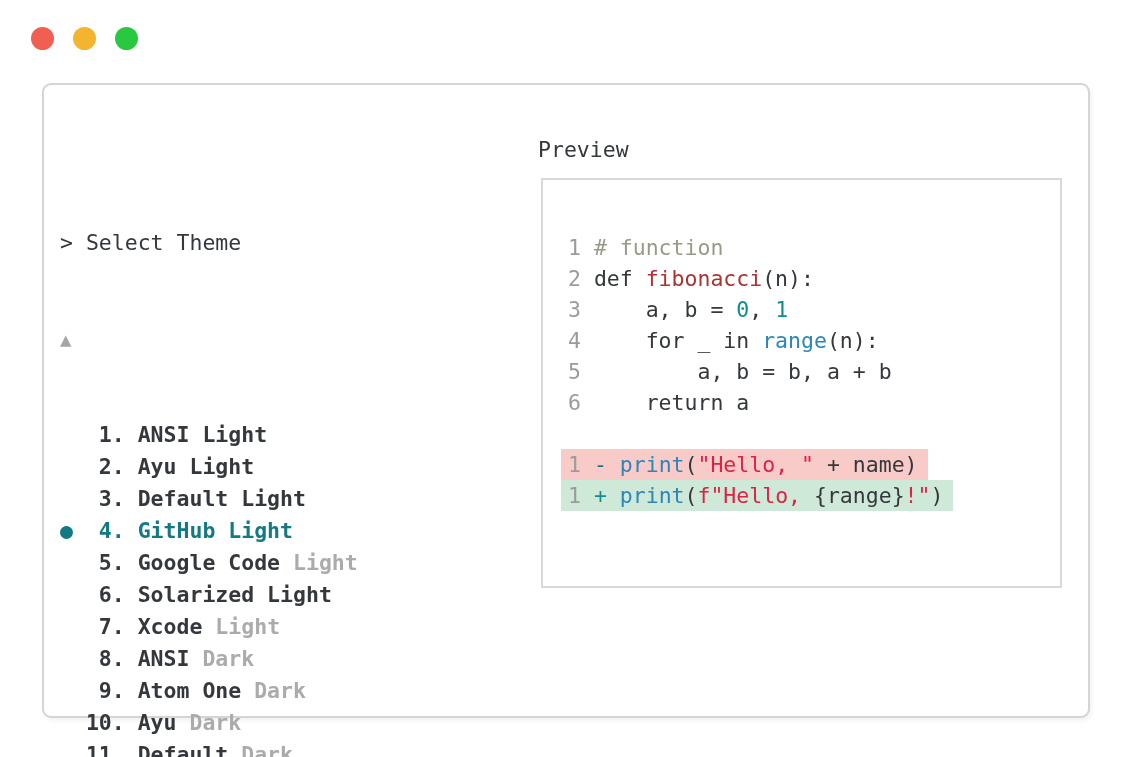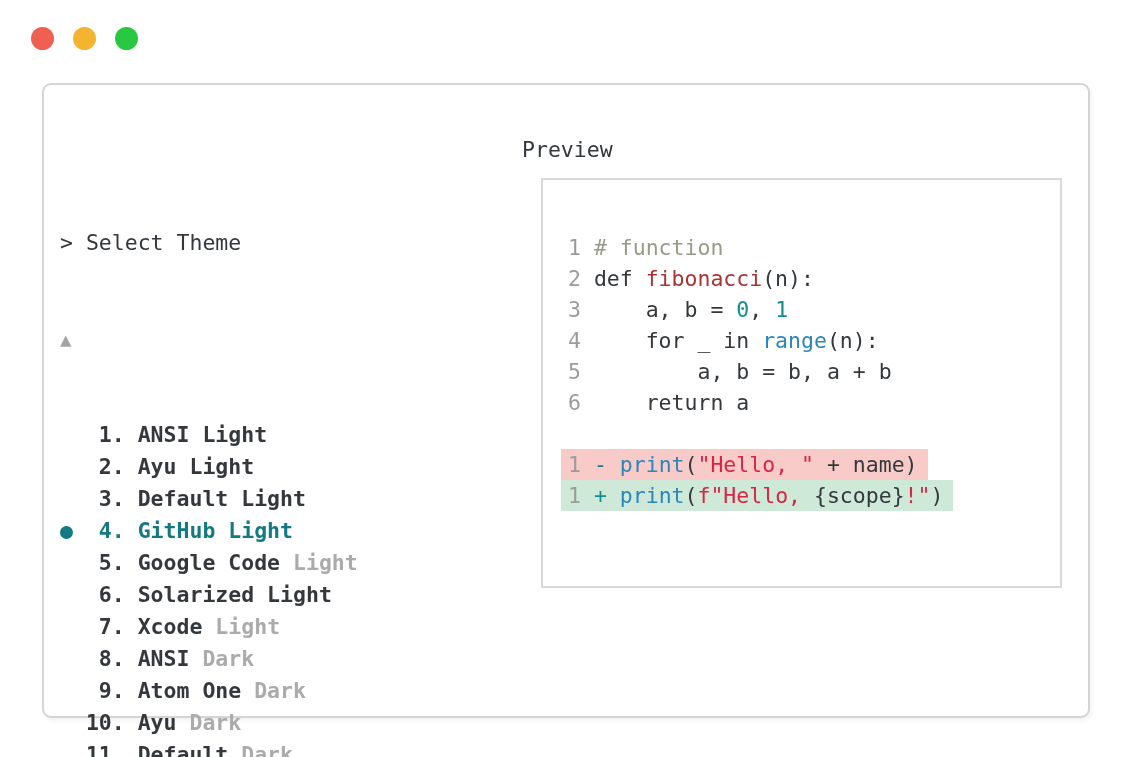--- a/index.html
+++ b/index.html
@@ -25,21 +25,21 @@
   .prompt{height:32px;margin-top:28px;}
   .scroll-arrow{height:32px;font-size:19px;cursor:pointer;}
   .scroll-up{color:var(--arrow_up,#a5a5a5);}
   .theme-row{height:32px;cursor:pointer;font-weight:bold;}
   .theme-row .bullet{color:var(--selected,#137a83);}
   .theme-row.selected .name,.theme-row.selected .num{color:var(--selected,#137a83);}
   .theme-row .muted{color:var(--muted,#ababab);}
   
   .footer{position:absolute;left:16px;top:556px;font-size:21.5px;line-height:32px;color:var(--muted,#ababab);white-space:pre;}
   
-  .preview-title{position:absolute;left:478px;top:49px;font-size:21.5px;line-height:32px;}
+  .preview-title{position:absolute;left:494px;top:49px;font-size:21.5px;line-height:32px;}
   .preview-box{
     position:absolute;left:497px;top:93px;width:521px;height:410px;box-sizing:border-box;
     border:2px solid var(--preview_border,#d9d9d9);background:#ffffff;padding-left:36px;
   }
   .code{position:absolute;left:25px;top:52px;font-size:21.5px;line-height:31px;white-space:pre;}
   .code-line{height:31px;}
   .code-line.del,.code-line.ins{display:inline-block;padding:0 10px 0 7px;margin-left:-7px;}
   .code-line.del{background:var(--diff_del_bg,#f8cbc9);}
   .code-line.ins{background:var(--diff_ins_bg,#cfe9d9);}
   .tk-ln{color:var(--line_number,#9b9b9b);}
@@ -69,19 +69,19 @@
       <div class="prompt">&gt; Select Theme</div>
       <div class="scroll-arrow scroll-up">▲</div>
       <div id="theme-list"><div class="theme-row"><span class="bullet">  </span><span class="num"> 1. </span><span class="name">ANSI Light</span></div><div class="theme-row"><span class="bullet">  </span><span class="num"> 2. </span><span class="name">Ayu Light</span></div><div class="theme-row"><span class="bullet">  </span><span class="num"> 3. </span><span class="name">Default Light</span></div><div class="theme-row selected"><span class="bullet">● </span><span class="num"> 4. </span><span class="name">GitHub Light</span></div><div class="theme-row"><span class="bullet">  </span><span class="num"> 5. </span><span class="name">Google Code</span><span class="muted"> Light</span></div><div class="theme-row"><span class="bullet">  </span><span class="num"> 6. </span><span class="name">Solarized Light</span></div><div class="theme-row"><span class="bullet">  </span><span class="num"> 7. </span><span class="name">Xcode</span><span class="muted"> Light</span></div><div class="theme-row"><span class="bullet">  </span><span class="num"> 8. </span><span class="name">ANSI</span><span class="muted"> Dark</span></div><div class="theme-row"><span class="bullet">  </span><span class="num"> 9. </span><span class="name">Atom One</span><span class="muted"> Dark</span></div><div class="theme-row"><span class="bullet">  </span><span class="num">10. </span><span class="name">Ayu</span><span class="muted"> Dark</span></div><div class="theme-row"><span class="bullet">  </span><span class="num">11. </span><span class="name">Default</span><span class="muted"> Dark</span></div><div class="theme-row"><span class="bullet">  </span><span class="num">12. </span><span class="name">Dracula</span><span class="muted"> Dark</span></div></div>
       
     </div>
 
     <div class="preview-title">Preview</div>
 
     <div class="preview-box">
       <div class="code" id="code-lines"><div class="code-line"><span class="tk-ln">1 </span><span class="tk-cm"># function</span></div><div class="code-line"><span class="tk-ln">2 </span><span class="tk-tx">def </span><span class="tk-fn">fibonacci</span><span class="tk-tx">(n):</span></div><div class="code-line"><span class="tk-ln">3 </span><span class="tk-tx">    a, b = </span><span class="tk-nu">0</span><span class="tk-tx">, </span><span class="tk-nu">1</span></div><div class="code-line"><span class="tk-ln">4 </span><span class="tk-tx">    for _ in </span><span class="tk-bi">range</span><span class="tk-tx">(n):</span></div><div class="code-line"><span class="tk-ln">5 </span><span class="tk-tx">        a, b = b, a + b</span></div><div class="code-line"><span class="tk-ln">6 </span><span class="tk-tx">    return a</span></div><div class="code-line">&nbsp;</div><div class="code-line del"><span class="tk-ln">1</span><span class="tk-mi"> - </span><span class="tk-bi">print</span><span class="tk-tx">(</span><span class="tk-st">"Hello, "</span><span class="tk-tx"> + name)</span></div>
-<div class="code-line ins"><span class="tk-ln">1</span><span class="tk-pl"> + </span><span class="tk-bi">print</span><span class="tk-tx">(</span><span class="tk-st">f"Hello, </span><span class="tk-tx">{scope}</span><span class="tk-st">!"</span><span class="tk-tx">)</span></div>
+<div class="code-line ins"><span class="tk-ln">1</span><span class="tk-pl"> + </span><span class="tk-bi">print</span><span class="tk-tx">(</span><span class="tk-st">f"Hello, </span><span class="tk-tx">{range}</span><span class="tk-st">!"</span><span class="tk-tx">)</span></div>
 </div>
     </div>
 
 
   </div>
 </div>
 
 </body></html>

